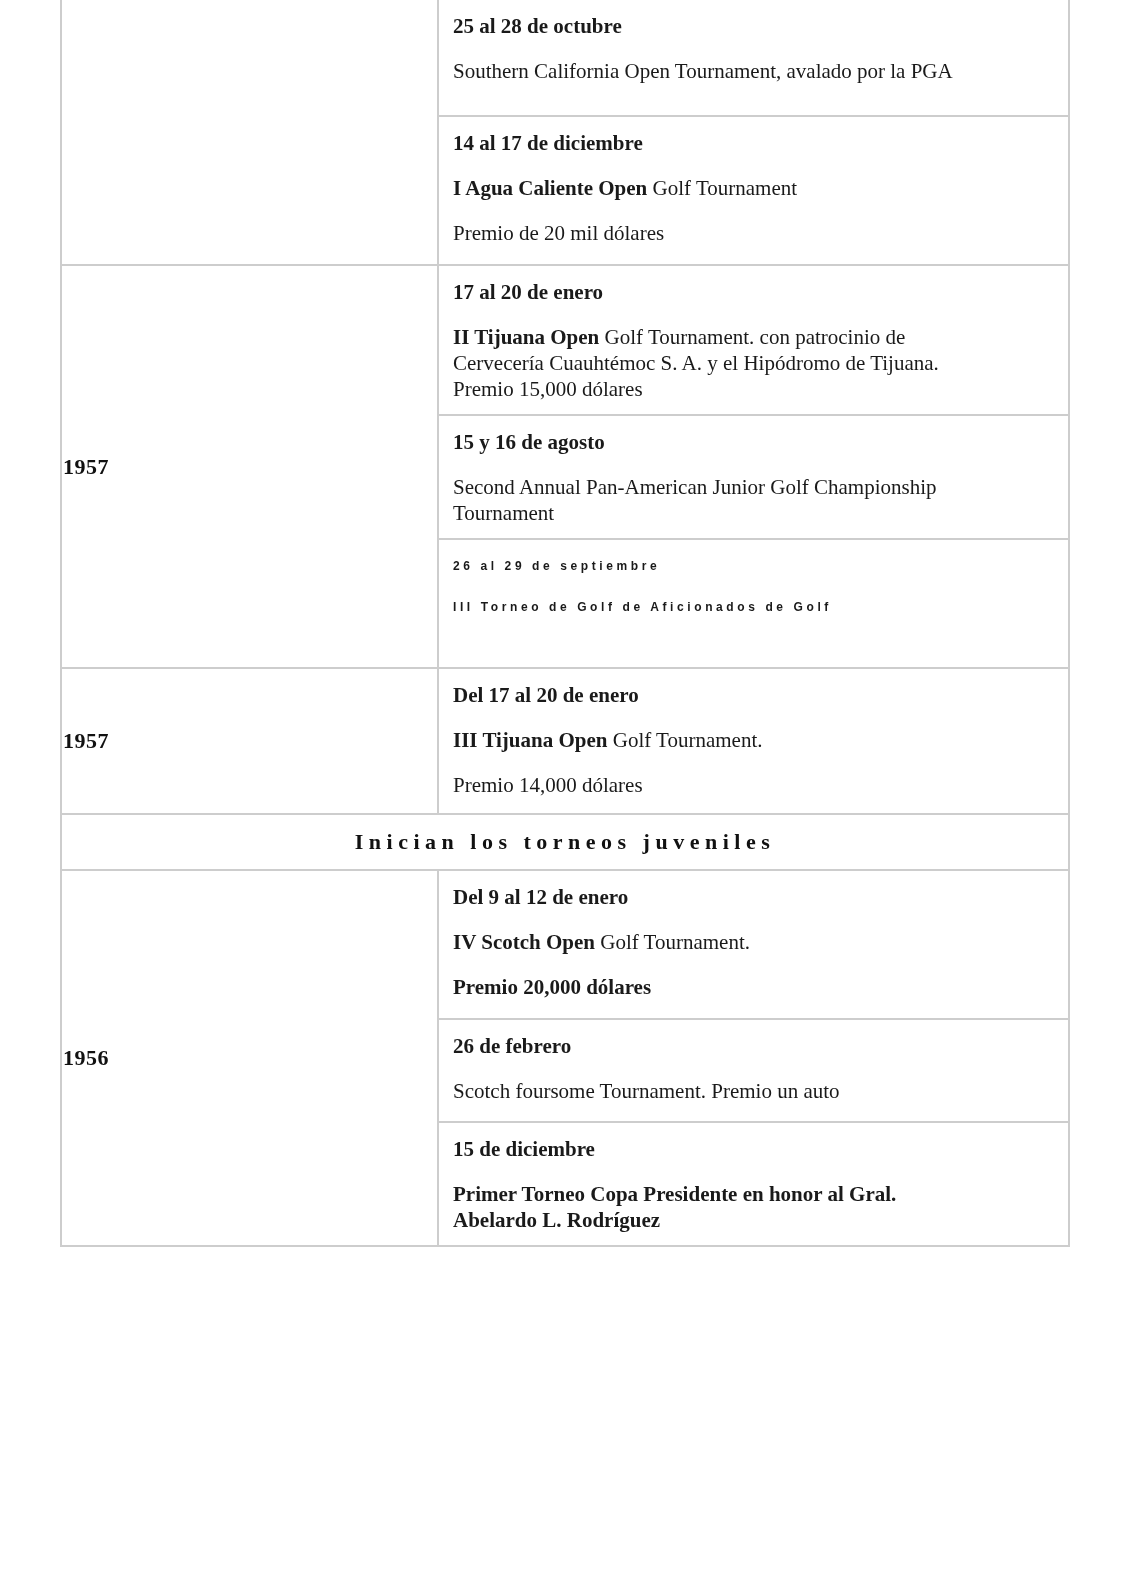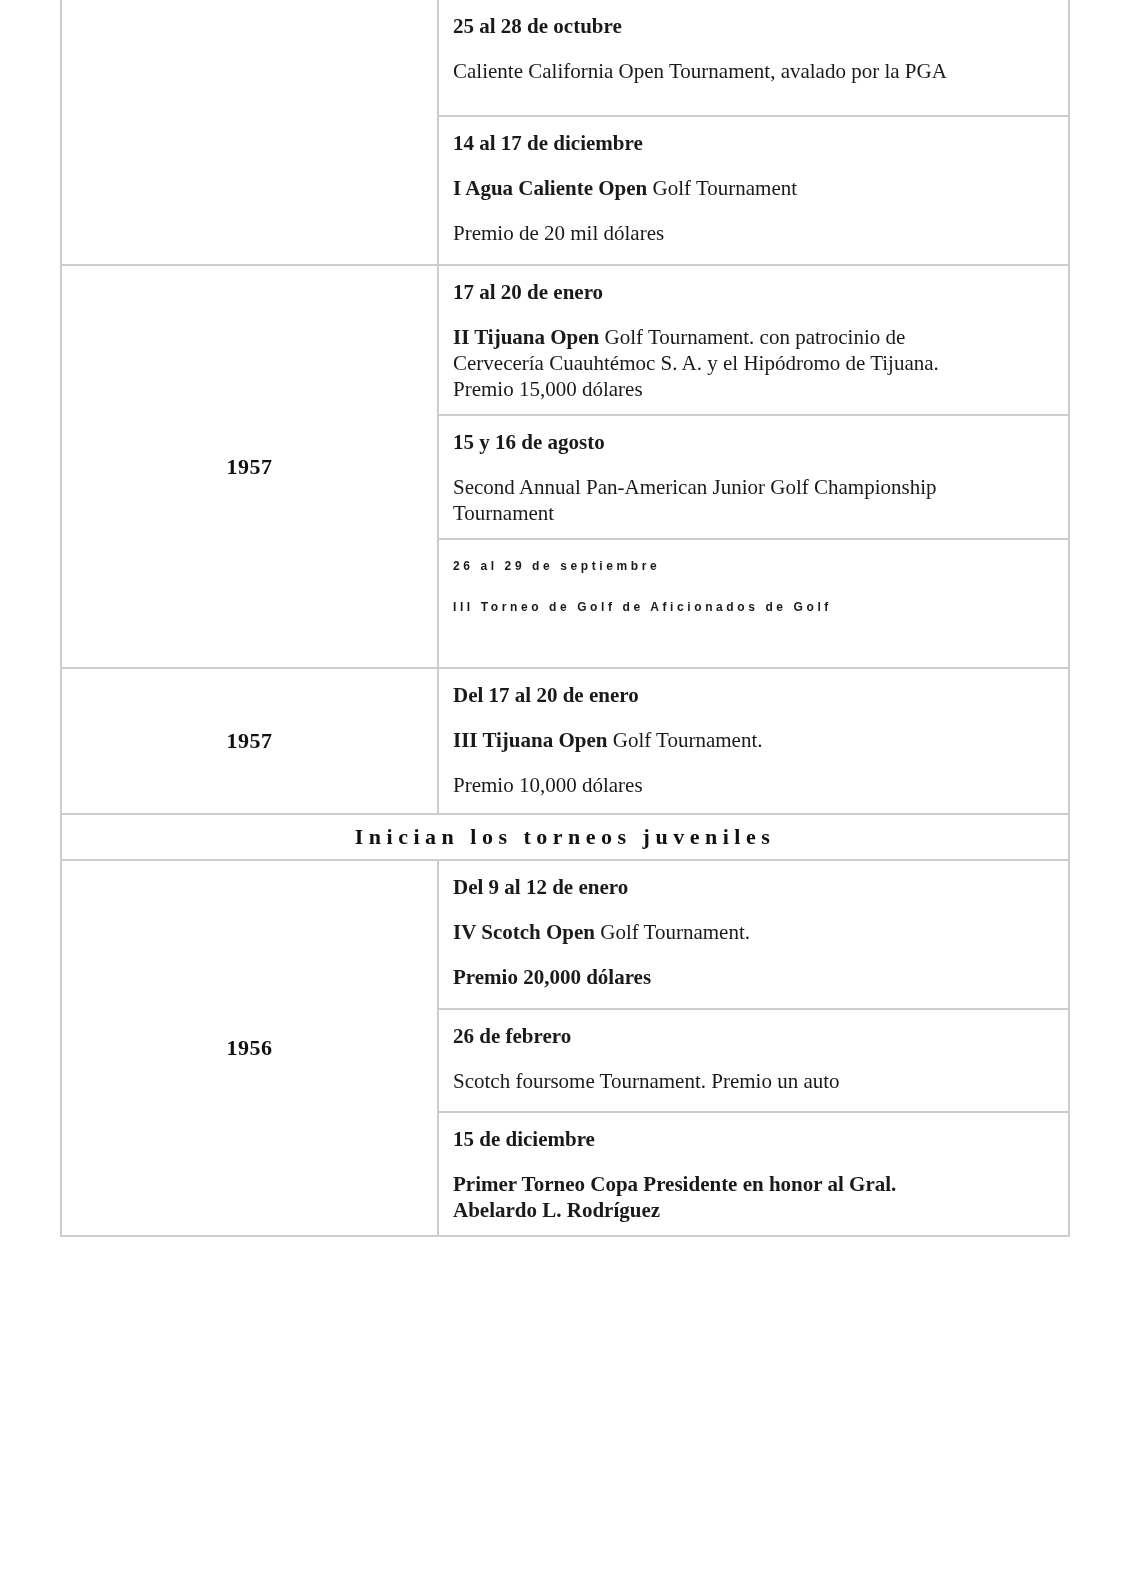--- a/index.html
+++ b/index.html
@@ -22,21 +22,20 @@
     border-radius: 7px;
   }
   table.timeline td {
     border: 2px solid #cdcdcd;
     background: #ffffff;
     overflow: hidden;
   }
   tr.first td { border-top: none; }
 
   td.year {
-    text-align: center;
     vertical-align: middle;
     font-weight: bold;
     font-size: 22px;
     color: #111111;
     letter-spacing: 0.5px;
   }
   td.ev {
     vertical-align: top;
     padding: 13px 16px 12px 14px;
     font-size: 21px;
@@ -77,21 +76,21 @@
   <colgroup>
     <col style="width:377px">
     <col style="width:631px">
   </colgroup>
   <tbody>
 
     <tr class="first" style="height:116px">
       <td class="year" rowspan="2"></td>
       <td class="ev">
         <p><span class="b">25 al 28 de octubre</span></p>
-        <p><span>Caliente California Open Tournament, avalado por la PGA</span></p>
+        <p><span>Southern California Open Tournament, avalado por la PGA</span></p>
       </td>
     </tr>
     <tr style="height:149px">
       <td class="ev">
         <p><span class="b">14 al 17 de diciembre</span></p>
         <p><span class="b">I Agua Caliente Open</span><span> Golf Tournament</span></p>
         <p><span>Premio de 20 mil dólares</span></p>
       </td>
     </tr>
 
@@ -113,25 +112,25 @@
         <p><span>26 al 29 de septiembre</span></p>
         <p><span>III Torneo de Golf de Aficionados de Golf</span></p>
       </td>
     </tr>
 
     <tr style="height:146px">
       <td class="year">1957</td>
       <td class="ev">
         <p><span class="b">Del 17 al 20 de enero</span></p>
         <p><span class="b">III Tijuana Open</span><span> Golf Tournament.</span></p>
-        <p><span>Premio 10,000 dólares</span></p>
+        <p><span>Premio 14,000 dólares</span></p>
       </td>
     </tr>
 
-    <tr style="height:46px">
+    <tr style="height:56px">
       <td class="banner" colspan="2">Inician los torneos juveniles</td>
     </tr>
 
     <tr style="height:149px">
       <td class="year" rowspan="3">1956</td>
       <td class="ev">
         <p><span class="b">Del 9 al 12 de enero</span></p>
         <p><span class="b">IV Scotch Open</span><span> Golf Tournament.</span></p>
         <p><span class="b">Premio 20,000 dólares</span></p>
       </td>

